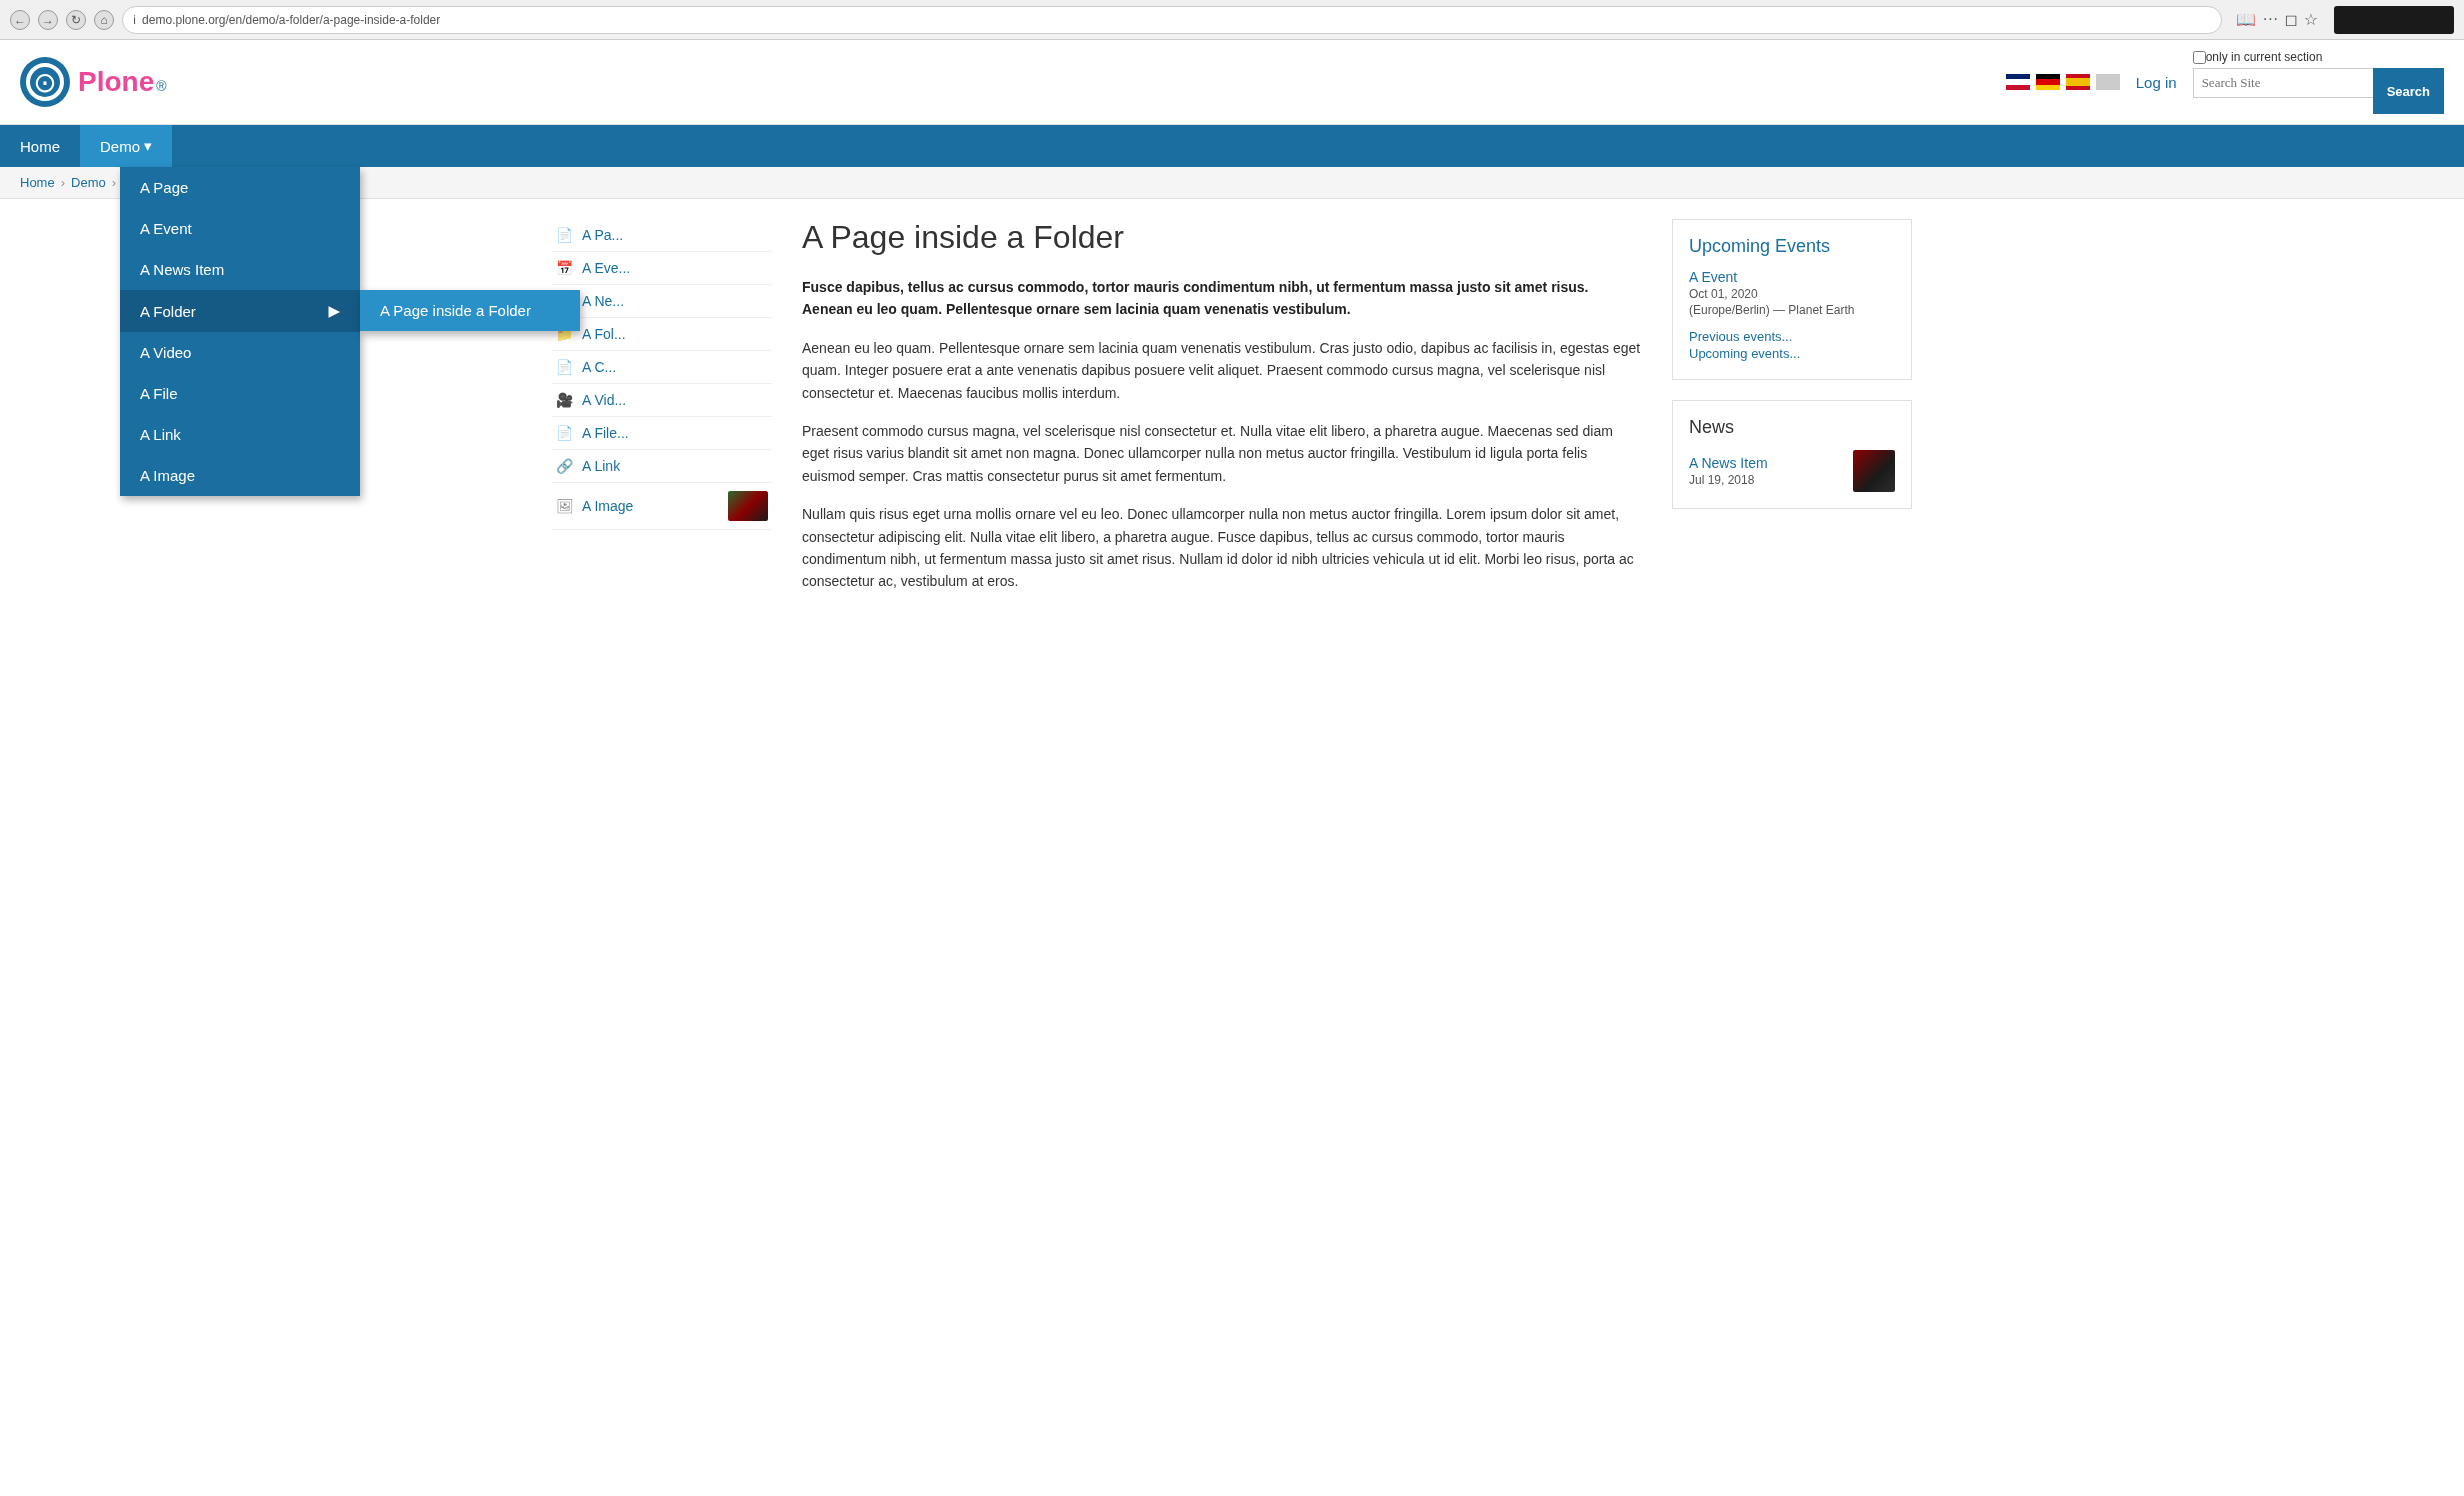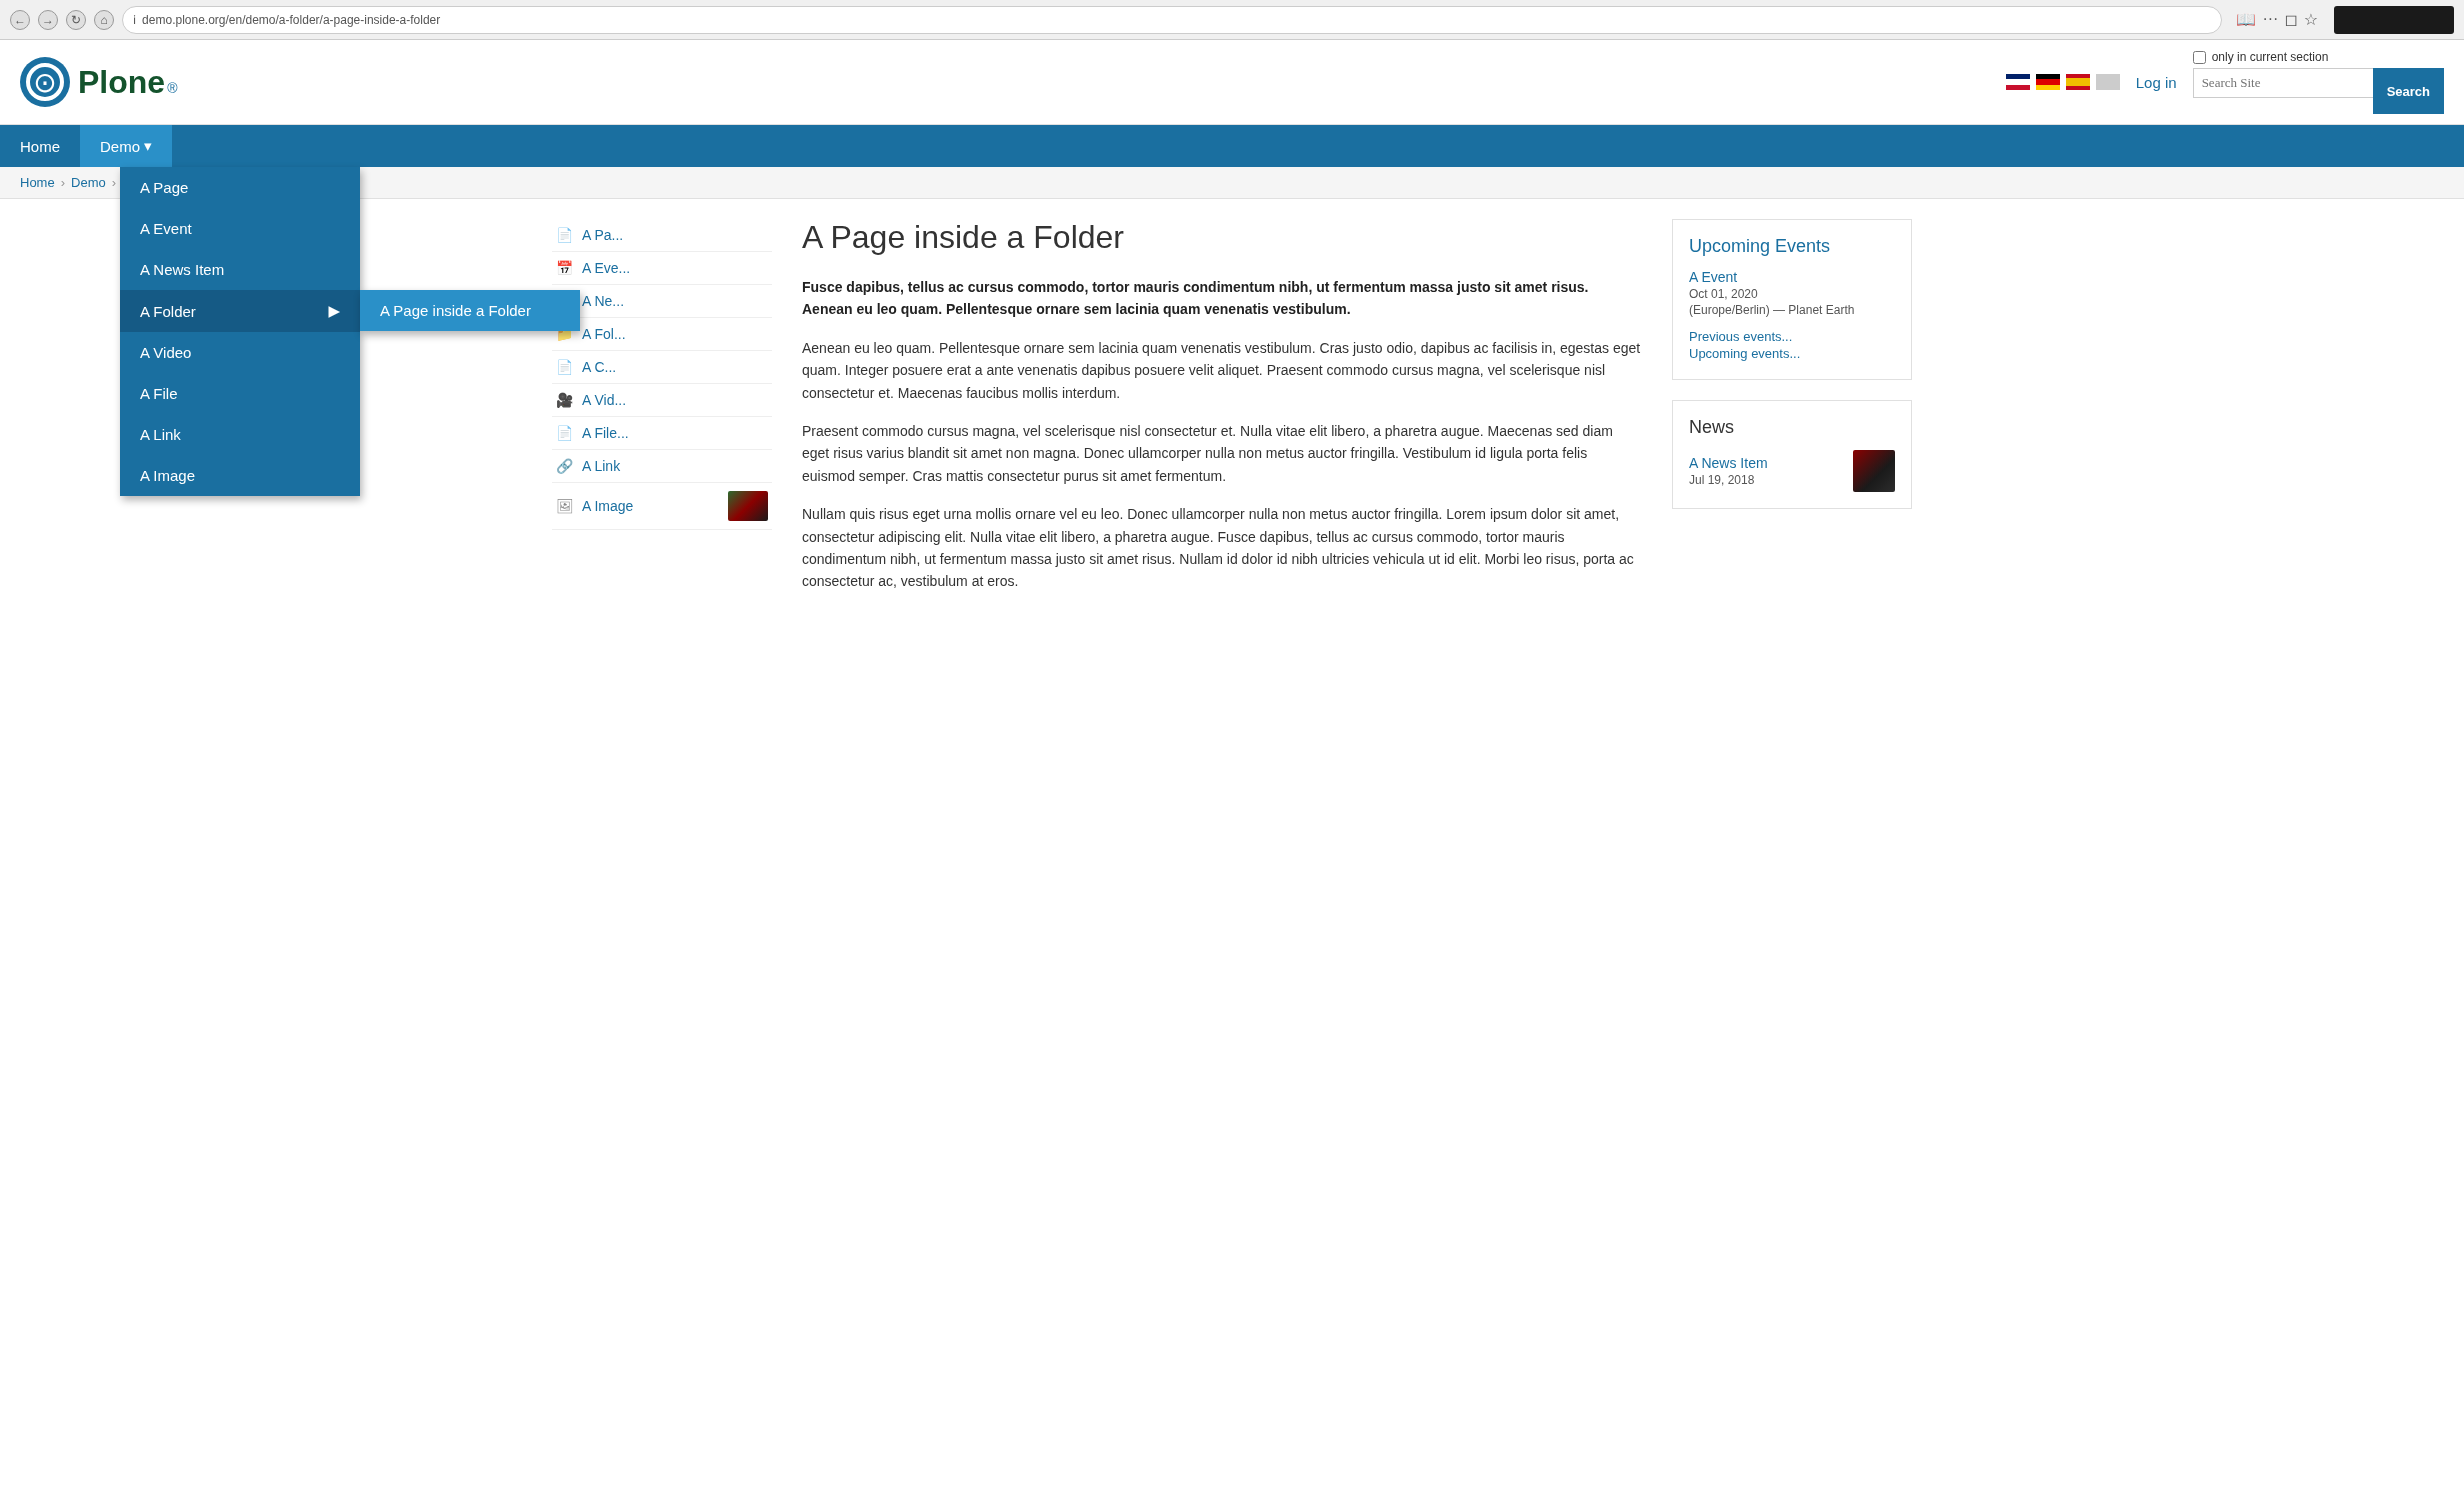--- a/index.html
+++ b/index.html
@@ -63,35 +63,35 @@
       border-radius: 50%;
       border: 4px solid #fff;
       position: absolute;
     }
     .logo-circle::after {
       content: '⊙';
       color: #fff;
       font-size: 28px;
     }
     .logo-text {
-      font-size: 32px;
+      font-size: 28px;
       font-weight: bold;
-      color: #14532d;
+      color: #ec4899;
     }
 
     .header-right { display: flex; align-items: center; gap: 16px; }
     .lang-flags { display: flex; gap: 6px; align-items: center; }
     .flag { width: 24px; height: 16px; display: inline-block; cursor: pointer; }
     .flag-en { background: linear-gradient(#012169 33%, #fff 33%, #fff 66%, #c8102e 66%); }
     .flag-de { background: linear-gradient(#000 33%, #d00 33%, #d00 66%, #ffce00 66%); }
     .flag-es { background: linear-gradient(#c60b1e 25%, #f1bf00 25%, #f1bf00 75%, #c60b1e 75%); }
     .flag-other { background: #ccc; }
 
     .login-link { color: #1a6fa0; text-decoration: none; font-size: 15px; cursor: pointer; text-align: center; }
-    .search-checkbox-label { font-size: 12px; color: #333; display: flex; align-items: center; gap: 6px; white-space: nowrap; }
+    .search-checkbox-label { font-size: 12px; color: #333; display: flex; align-items: center; gap: 0; white-space: nowrap; }
     .search-row { display: flex; gap: 0; margin-top: 2px; }
     .search-input {
       border: 1px solid #ccc;
       border-right: none;
       padding: 4px 8px;
       font-size: 13px;
       height: 30px;
       width: 180px;
       outline: none;
       font-family: Liberation Serif, serif;

